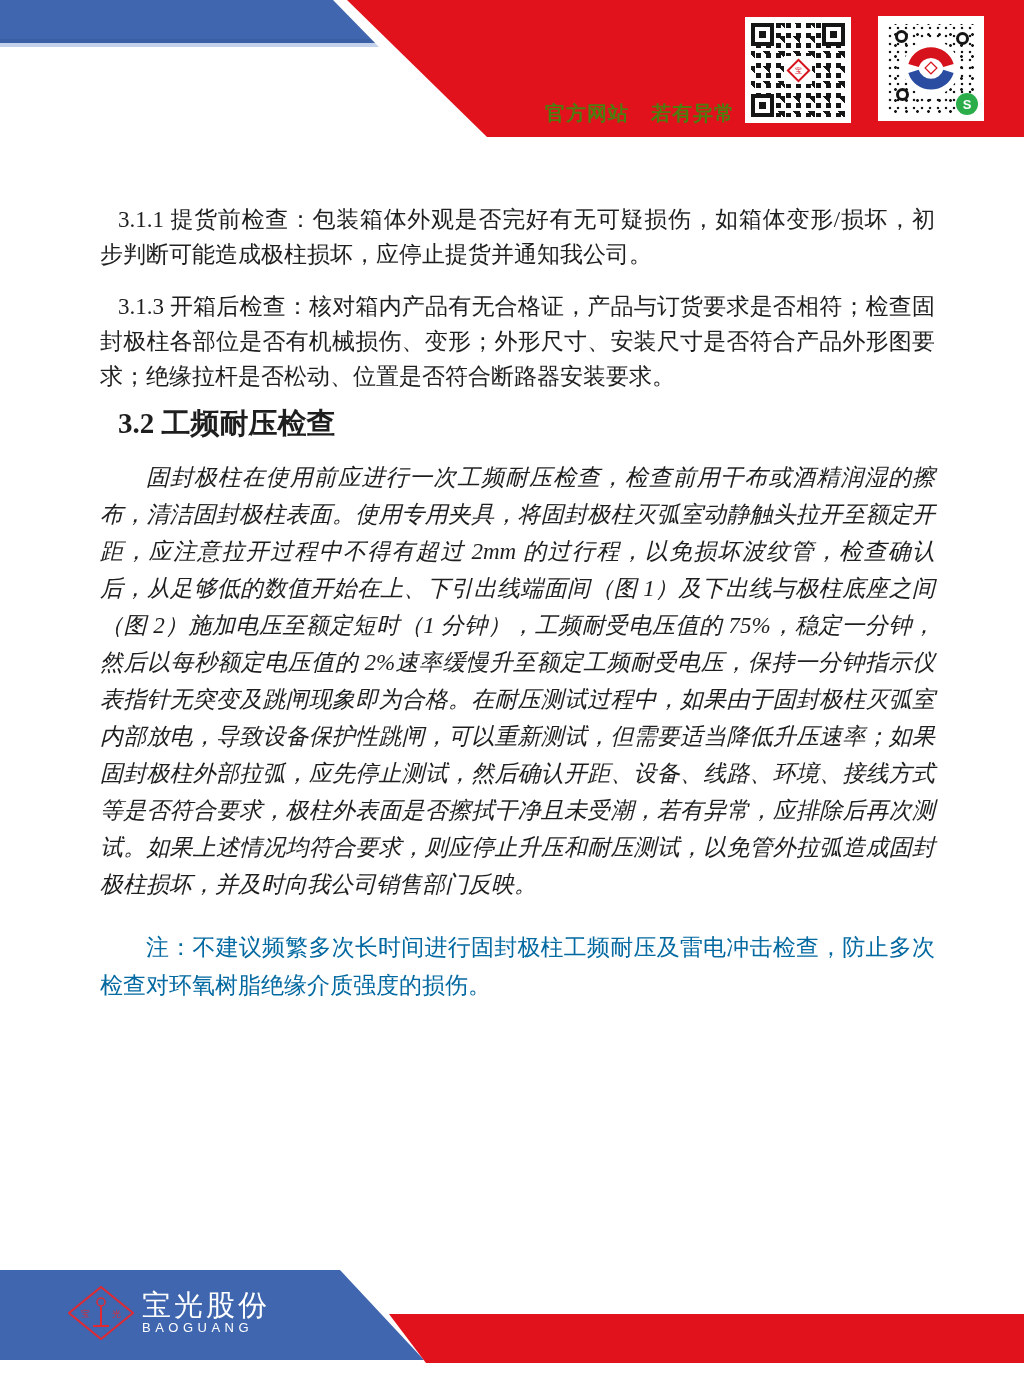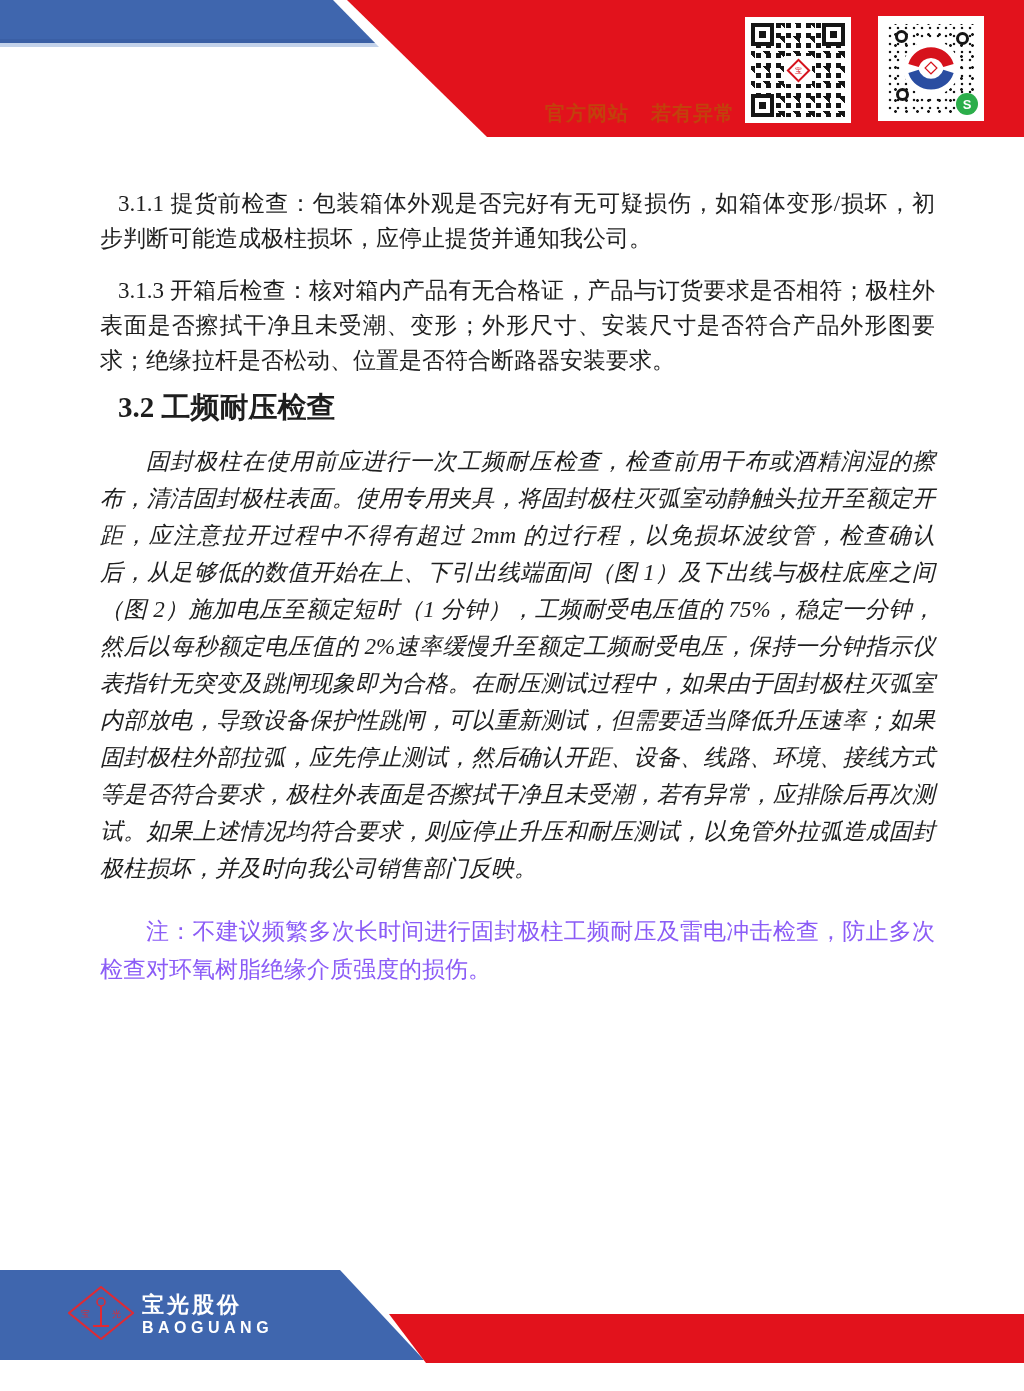--- a/index.html
+++ b/index.html
@@ -14,21 +14,21 @@
     clip-path:polygon(0 0,333px 0,379px 100%,0 100%);
   }
   .hdr-red {
     position:absolute; top:0; left:0; width:1024px; height:137px;
     background:#e2121c;
     clip-path:polygon(347px 0,100% 0,100% 100%,487px 100%);
   }
   .hdr-nav {
     position:absolute; top:100px; left:545px; display:flex; gap:22px;
     font-family:"Liberation Sans","DejaVu Sans",sans-serif;
-    font-size:20px; font-weight:bold; color:#c2410c; letter-spacing:1px; white-space:nowrap;
+    font-size:20px; font-weight:bold; color:#4d7c0f; letter-spacing:1px; white-space:nowrap;
   }
   .qr-box { position:absolute; background:#ffffff; }
   .qr1 { top:17px; left:745px; width:106px; height:106px; padding:6px; }
   .qr1-noise {
     position:absolute; inset:6px;
     background-image:
       conic-gradient(#151515 25%, transparent 0),
       conic-gradient(transparent 25%, #151515 0 37%, transparent 0);
     background-size:10px 10px, 15px 15px;
     background-position:0 0, 4px 6px;
@@ -56,43 +56,43 @@
   }
   .ring { position:absolute; width:13px; height:13px; border:3px solid #151515; border-radius:50%; background:#fff; }
   .r1 { top:14px; left:17px; } .r2 { top:16px; right:15px; } .r3 { bottom:20px; left:18px; }
   .qr2-center { position:absolute; top:24px; left:25px; width:56px; height:56px; background:#fff; border-radius:50%;
     display:flex; align-items:center; justify-content:center; }
   .qr2-badge { position:absolute; right:6px; bottom:6px; width:22px; height:22px; border-radius:50%;
     background:#2bae4a; color:#fff; font-family:"Liberation Sans",sans-serif; font-weight:bold;
     font-size:13px; display:flex; align-items:center; justify-content:center; }
 
   
-  .content { position:absolute; top:0; left:0; width:1024px; padding-top:186px;
+  .content { position:absolute; top:16px; left:0; width:1024px; padding-top:186px;
     color:#1e1e1e; font-size:23px; line-height:35px; }
   .content p { text-align:justify; }
   .p311 { margin:0 0 17px 100px; width:835px; text-indent:18px; }
   .p312 { margin:0 0 13px 82px;  width:853px; text-indent:49px; }
   .p313 { margin:0 0 12px 100px; width:835px; text-indent:18px; }
   .h32  { margin:0 0 18px 118px; font-size:29px; font-weight:bold; line-height:35px; }
   .p32  { margin:0 16px 26px 100px; width:835px; text-indent:46px; line-height:37px;font-style:italic; }
-  .note { margin:0 0 0 100px; width:835px; text-indent:46px; line-height:38px; color:#8b5cf6; }
+  .note { margin:0 0 0 100px; width:835px; text-indent:46px; line-height:38px; color:#0369a1; }
 
   
   .ftr-blue {
     position:absolute; top:1270px; left:0; width:500px; height:90px; background:#3f66ae;
     clip-path:polygon(0 0,340px 0,424px 100%,0 100%);
   }
   .ftr-red {
     position:absolute; top:1314px; left:0; width:1024px; height:49px; background:#e2121c;
     clip-path:polygon(389px 0,100% 0,100% 100%,426px 100%);
   }
   .ftr-brand { position:absolute; top:1286px; left:68px; display:flex; align-items:center; gap:8px; }
   .ftr-text { color:#ffffff; font-family:"Liberation Sans","DejaVu Sans",sans-serif; }
-  .ftr-cn { font-size:22px; font-weight:bold; letter-spacing:3px; line-height:30px; white-space:nowrap; }
-  .ftr-en { font-size:16px; font-weight:bold; letter-spacing:4.5px; line-height:16px; white-space:nowrap; }
+  .ftr-cn { font-size:29px; font-weight:normal; letter-spacing:3px; line-height:30px; white-space:nowrap; }
+  .ftr-en { font-size:13px; font-weight:normal; letter-spacing:4.5px; line-height:16px; white-space:nowrap; }
 </style>
 </head>
 <body>
 
 <div class="page">
 
   <div class="hdr-blue"></div>
   <div class="hdr-red"></div>
 
   <div class="hdr-nav">
@@ -122,21 +122,21 @@
         <path d="M9 27 A 22 22 0 0 1 51 27" stroke="#d6121c" stroke-width="13" fill="none"></path>
         <path d="M51 34 A 22 22 0 0 1 9 34" stroke="#2a4da1" stroke-width="13" fill="none"></path>
         <rect x="25" y="25" width="10" height="10" transform="rotate(45 30 30)" fill="#fff" stroke="#d6121c" stroke-width="1.5"></rect>
       </svg>
     </div>
     <div class="qr2-badge">S</div>
   </div>
 
   <div class="content">
     <p class="p311">3.1.1 提货前检查：包装箱体外观是否完好有无可疑损伤，如箱体变形/损坏，初步判断可能造成极柱损坏，应停止提货并通知我公司。</p>
-    <p class="p313">3.1.3 开箱后检查：核对箱内产品有无合格证，产品与订货要求是否相符；极柱外表面是否擦拭干净且未受潮、变形；外形尺寸、安装尺寸是否符合产品外形图要求；绝缘拉杆是否松动、位置是否符合断路器安装要求。</p>
+    <p class="p313">3.1.3 开箱后检查：核对箱内产品有无合格证，产品与订货要求是否相符；检查固封极柱各部位是否有机械损伤、变形；外形尺寸、安装尺寸是否符合产品外形图要求；绝缘拉杆是否松动、位置是否符合断路器安装要求。</p>
     <h3 class="h32">3.2 工频耐压检查</h3>
     <p class="p32">固封极柱在使用前应进行一次工频耐压检查，检查前用干布或酒精润湿的擦布，清洁固封极柱表面。使用专用夹具，将固封极柱灭弧室动静触头拉开至额定开距，应注意拉开过程中不得有超过 2mm 的过行程，以免损坏波纹管，检查确认后，从足够低的数值开始在上、下引出线端面间（图 1）及下出线与极柱底座之间（图 2）施加电压至额定短时（1 分钟），工频耐受电压值的 75%，稳定一分钟，然后以每秒额定电压值的 2%速率缓慢升至额定工频耐受电压，保持一分钟指示仪表指针无突变及跳闸现象即为合格。在耐压测试过程中，如果由于固封极柱灭弧室内部放电，导致设备保护性跳闸，可以重新测试，但需要适当降低升压速率；如果固封极柱外部拉弧，应先停止测试，然后确认开距、设备、线路、环境、接线方式等是否符合要求，极柱外表面是否擦拭干净且未受潮，若有异常，应排除后再次测试。如果上述情况均符合要求，则应停止升压和耐压测试，以免管外拉弧造成固封极柱损坏，并及时向我公司销售部门反映。</p>
     <p class="note">注：不建议频繁多次长时间进行固封极柱工频耐压及雷电冲击检查，防止多次检查对环氧树脂绝缘介质强度的损伤。</p>
   </div>
 
   <div class="ftr-blue"></div>
   <div class="ftr-red"></div>
 
   <div class="ftr-brand">
     <svg width="66" height="54" viewBox="0 0 66 54">

